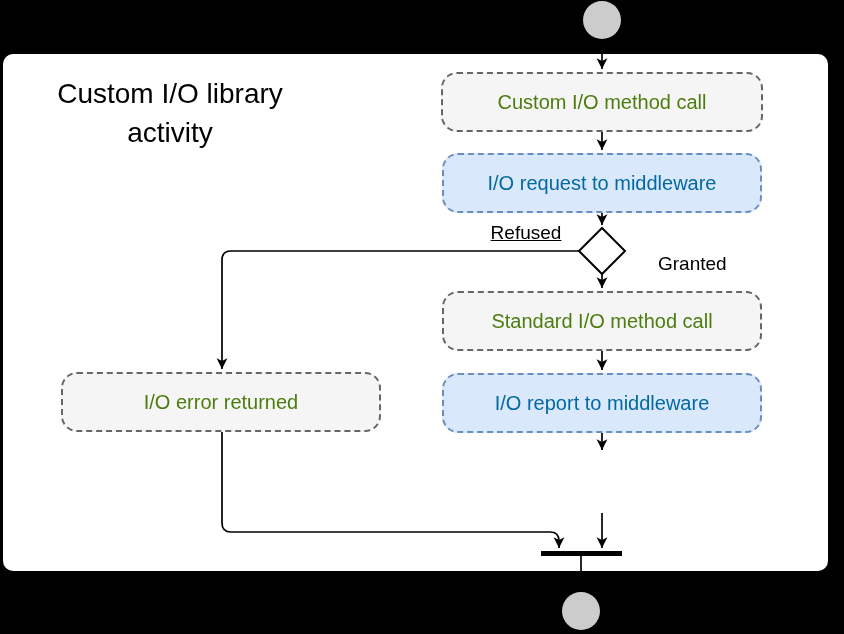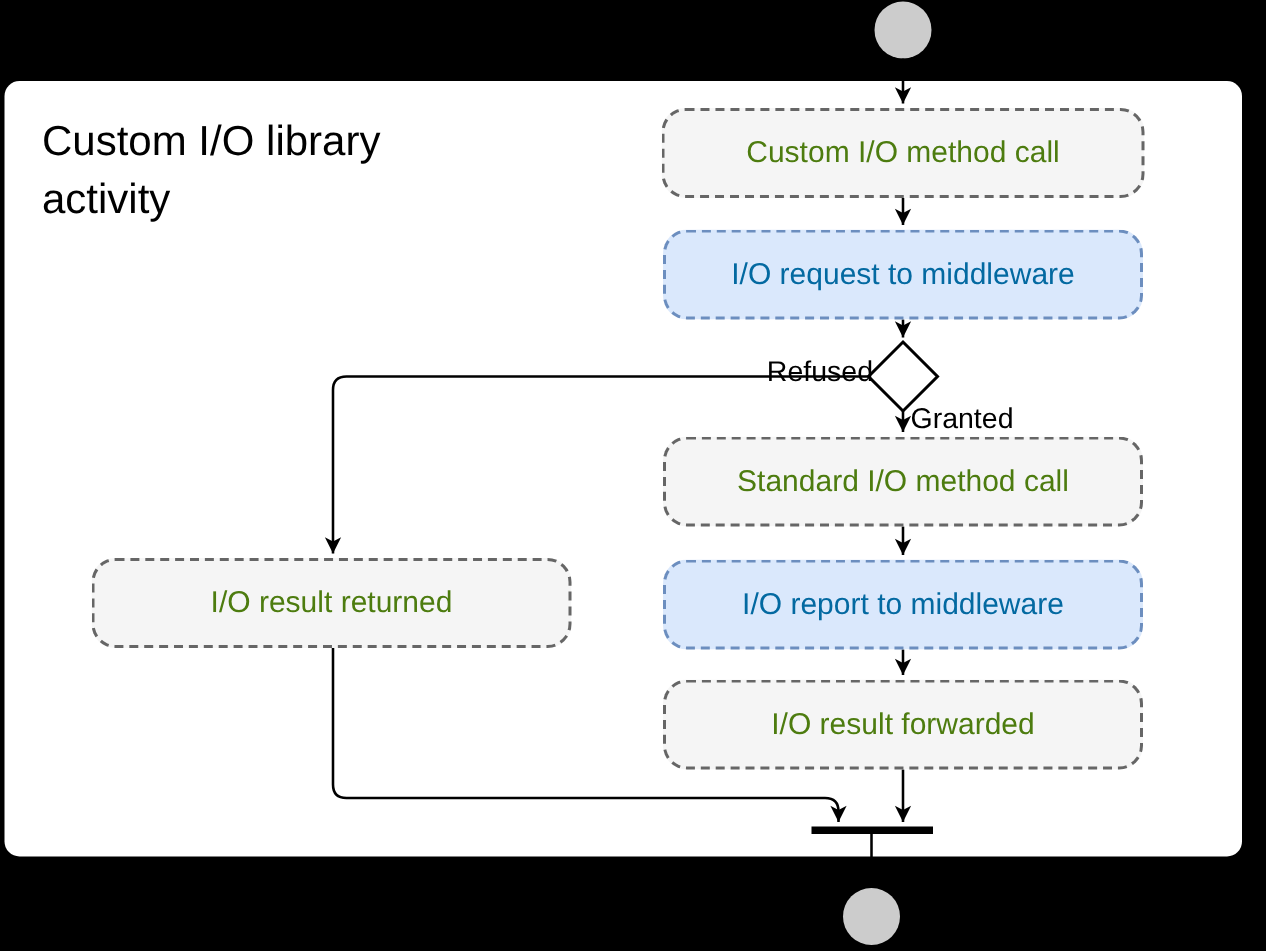--- a/index.html
+++ b/index.html
@@ -21,20 +21,21 @@
   .connectors {
     position: absolute;
     left: 0; top: 0;
   }
   .title {
     position: absolute;
     left: 28px; top: 74px;
     width: 284px;
     font-size: 28px;
     line-height: 39px;
+    text-align: center;
     color: #000000;
   }
   .node {
     position: absolute;
     box-sizing: border-box;
     height: 60px;
     border-radius: 16px;
     display: flex;
     align-items: center;
     justify-content: center;
@@ -56,22 +57,22 @@
   .n-standard { left: 442px; top: 291px; width: 320px; }
   .n-report   { left: 442px; top: 373px; width: 320px; }
   .n-result   { left: 442px; top: 453px; width: 320px; }
   .n-error    { left: 61px;  top: 372px; width: 320px; }
   .edge-label {
     position: absolute;
     font-size: 19px;
     color: #000000;
     line-height: 22px;
   }
-  .lbl-refused { left: 470px; top: 238px; width: 112px; text-align: right; }
-  .lbl-granted { left: 607px; top: 253px; margin-top: 16px; }
+  .lbl-refused { left: 470px; top: 222px; width: 112px; text-align: center; text-decoration: underline; }
+  .lbl-granted { left: 658px; top: 253px; }
 </style>
 </head>
 <body>
 
 <div class="stage">
 
   <div class="panel"></div>
 
   <div class="title">Custom I/O library activity</div>
 
@@ -101,19 +102,18 @@
 
     <rect x="541" y="551" width="81" height="5" fill="#000000"></rect>
 
     <circle cx="581" cy="611" r="19" fill="#cccccc"></circle>
   </svg>
 
   <div class="node gray n-custom">Custom I/O method call</div>
   <div class="node blue n-request">I/O request to middleware</div>
   <div class="node gray n-standard">Standard I/O method call</div>
   <div class="node blue n-report">I/O report to middleware</div>
-  <div class="node gray n-result">I/O result forwarded</div>
-  <div class="node gray n-error">I/O result returned</div>
+  <div class="node gray n-error">I/O error returned</div>
 
   <div class="edge-label lbl-refused">Refused</div>
   <div class="edge-label lbl-granted">Granted</div>
 
 </div>
 
 </body></html>

